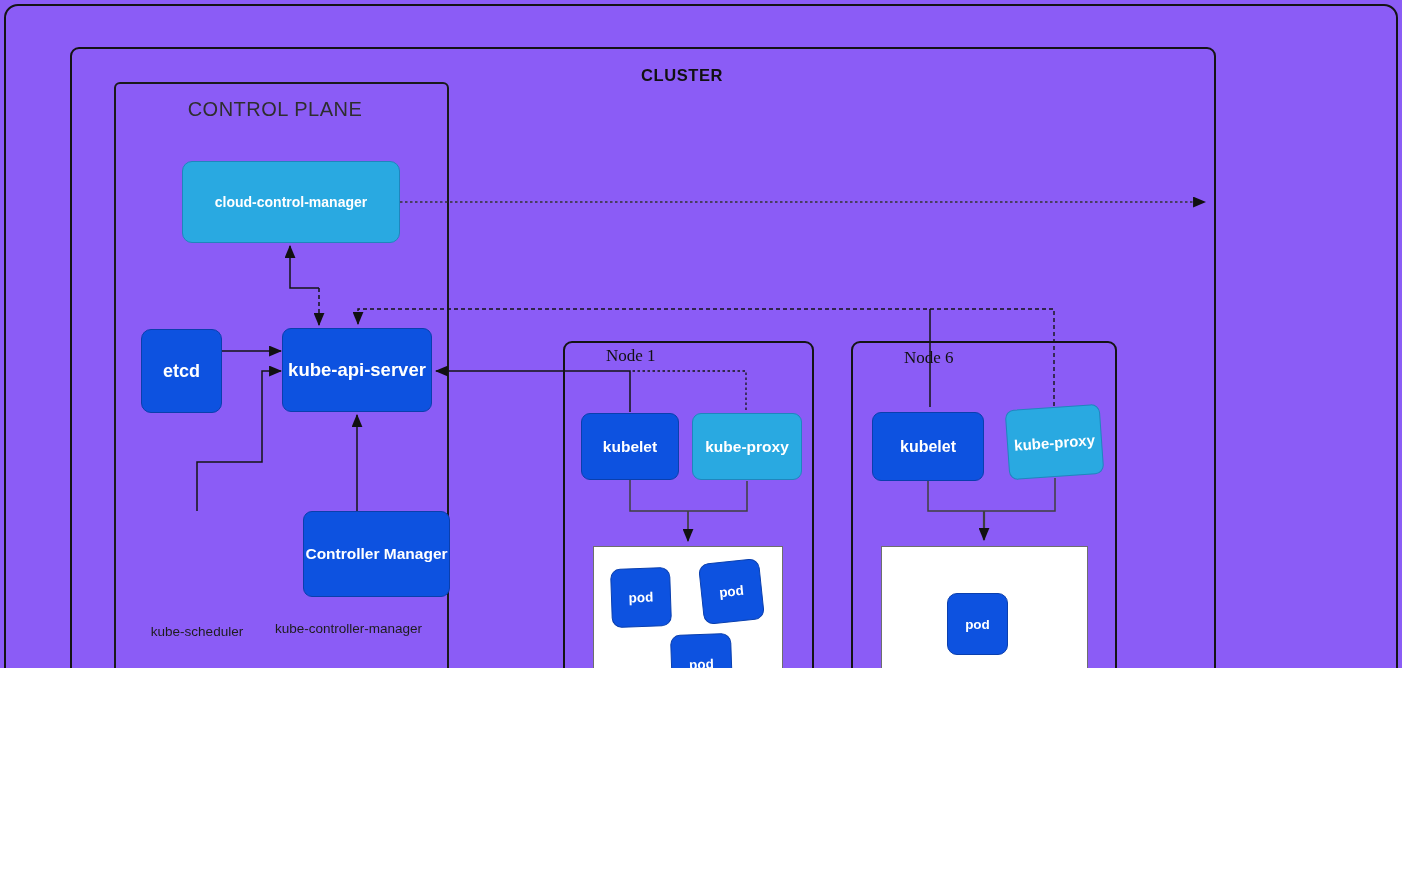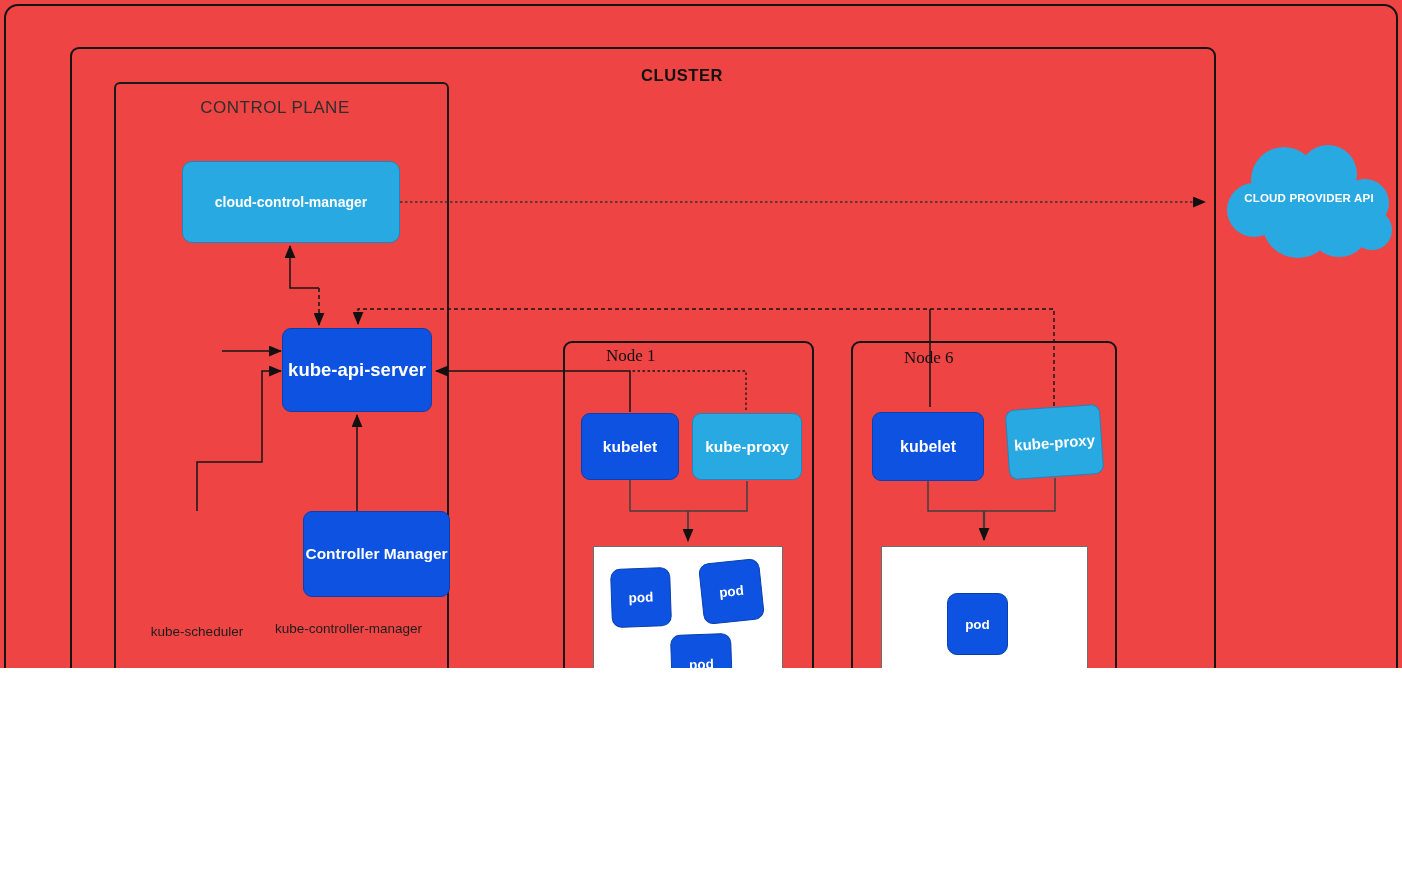--- a/index.html
+++ b/index.html
@@ -1,17 +1,17 @@
 <!DOCTYPE html>
 <html><head>
 <meta charset="utf-8">
 <style>
   html,body{margin:0;padding:0;background:#fff;}
   #canvas{
-    position:relative;width:1402px;height:668px;background:#ef4444;
+    position:relative;width:1402px;height:668px;background:#8b5cf6;
     font-family:"Liberation Sans",sans-serif;overflow:hidden;
   }
   .abs{position:absolute;}
   .frame{border:2px solid #141414;border-radius:14px;background:transparent;}
   .groupbox{border:2px solid #141414;border-radius:9px;background:transparent;}
   .thinbox{border:2px solid #1a1a1a;border-radius:6px;background:transparent;}
   .bluebox{
     background:#0d52e0;border:1.5px solid #0a3fae;border-radius:9px;
     color:#fff;font-weight:700;display:flex;align-items:center;justify-content:center;
     text-align:center;box-sizing:border-box;
@@ -40,23 +40,24 @@
 <body>
 
 <div id="canvas">
 
   <div class="abs frame" style="left:4px;top:4px;width:1390px;height:870px;"></div>
 
   <div class="abs groupbox" style="left:70px;top:47px;width:1142px;height:783px;"></div>
   <div class="abs title-sans" style="left:602px;top:66px;width:160px;font-size:16.5px;letter-spacing:.6px;">CLUSTER</div>
 
   <div class="abs thinbox" style="left:114px;top:82px;width:331px;height:688px;"></div>
-  <div class="abs title-plain" style="left:160px;top:98px;width:230px;font-size:17px;">CONTROL PLANE</div>
+  <div class="abs title-plain" style="left:160px;top:98px;width:230px;font-size:20px;">CONTROL PLANE</div>
 
   <div class="abs lightbox" style="left:182px;top:161px;width:218px;height:82px;font-size:14px;border-radius:10px;">cloud-control-manager</div>
+  <div class="abs bluebox" style="left:141px;top:329px;width:81px;height:84px;font-size:18px;border-radius:10px;">etcd</div>
   <div class="abs bluebox" style="left:282px;top:328px;width:150px;height:84px;font-size:18.5px;">kube-api-server</div>
   <div class="abs bluebox" style="left:283px;top:511px;width:147px;height:86px;font-size:15.5px;margin-left:20px;">Controller Manager</div>
   <div class="abs caption" style="left:117px;top:604px;width:160px;">kube-scheduler</div>
   <div class="abs caption" style="left:256px;top:601px;width:185px;">kube-controller-manager</div>
 
   <div class="abs groupbox" style="left:563px;top:341px;width:247px;height:392px;"></div>
   <div class="abs title-serif" style="left:606px;top:346px;width:160px;font-size:17px;">Node 1</div>
   <div class="abs bluebox" style="left:581px;top:413px;width:98px;height:67px;font-size:15.5px;">kubelet</div>
   <div class="abs lightbox" style="left:692px;top:413px;width:110px;height:67px;font-size:15.5px;">kube-proxy</div>
   <div class="abs podsbox" style="left:593px;top:546px;width:190px;height:164px;"></div>
@@ -66,34 +67,20 @@
   <div class="abs cri" style="left:752px;top:681px;width:31px;height:28px;">CRI</div>
 
   <div class="abs groupbox" style="left:851px;top:341px;width:262px;height:392px;"></div>
   <div class="abs title-serif" style="left:904px;top:348px;width:160px;font-size:17px;">Node 6</div>
   <div class="abs bluebox" style="left:872px;top:412px;width:112px;height:69px;font-size:16px;">kubelet</div>
   <div class="abs lightbox" style="left:1007px;top:407px;width:95px;height:70px;font-size:15px;transform:rotate(-4deg);">kube-proxy</div>
   <div class="abs podsbox" style="left:881px;top:546px;width:207px;height:164px;"></div>
   <div class="abs bluebox" style="left:947px;top:593px;width:61px;height:62px;font-size:13.5px;border-radius:10px;">pod</div>
   <div class="abs cri" style="left:1057px;top:681px;width:31px;height:28px;">CRI</div>
 
-  <div class="abs" style="left:1222px;top:140px;width:174px;height:126px;">
-    <svg width="174" height="126" viewBox="0 0 174 126">
-      <g fill="#29a9e1">
-        <circle cx="62" cy="40" r="33"></circle>
-        <circle cx="106" cy="34" r="29"></circle>
-        <circle cx="32" cy="70" r="27"></circle>
-        <circle cx="143" cy="63" r="24"></circle>
-        <circle cx="150" cy="90" r="20"></circle>
-        <circle cx="76" cy="82" r="36"></circle>
-        <circle cx="117" cy="86" r="31"></circle>
-      </g>
-    </svg>
-    <div class="cloud-label">CLOUD PROVIDER API</div>
-  </div>
 
   <svg class="overlay" width="1402" height="882" viewBox="0 0 1402 882">
     <defs>
       <marker id="ah" viewBox="0 0 12 10" markerWidth="13" markerHeight="11" refX="11" refY="5" orient="auto" markerUnits="userSpaceOnUse">
         <path d="M0,0 L12,5 L0,10 z" fill="#111"></path>
       </marker>
     </defs>
 
     <path d="M222,351 H281" fill="none" stroke="#141414" stroke-width="1.5" marker-end="url(#ah)"></path>
 

